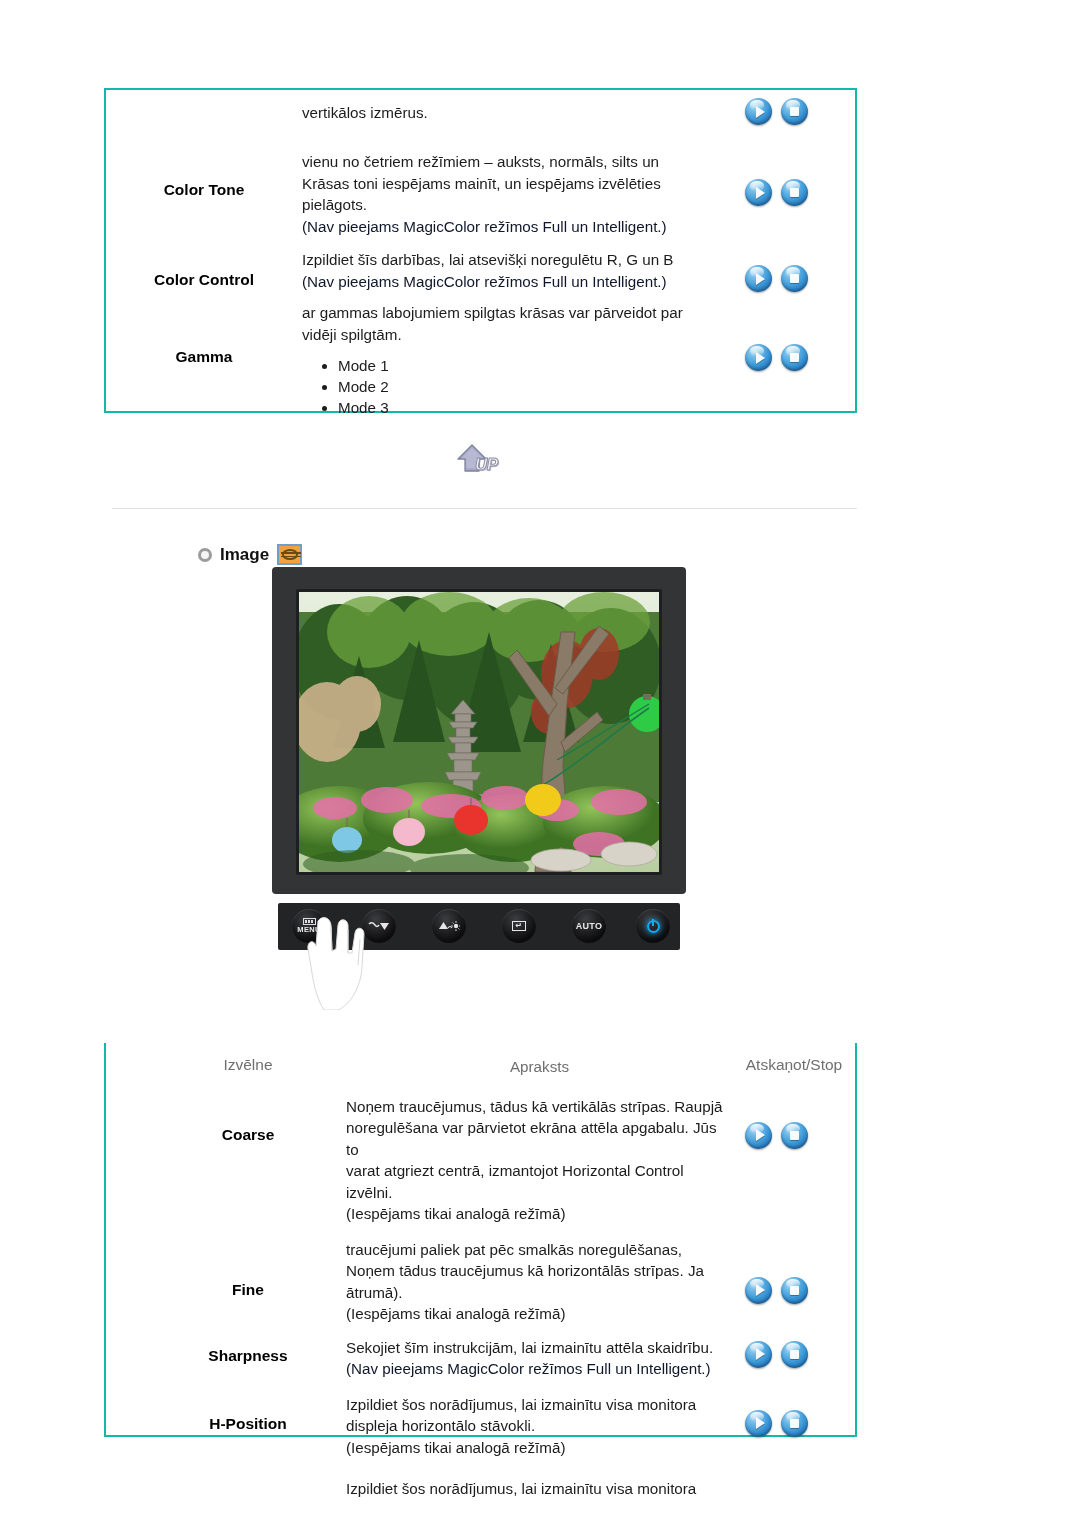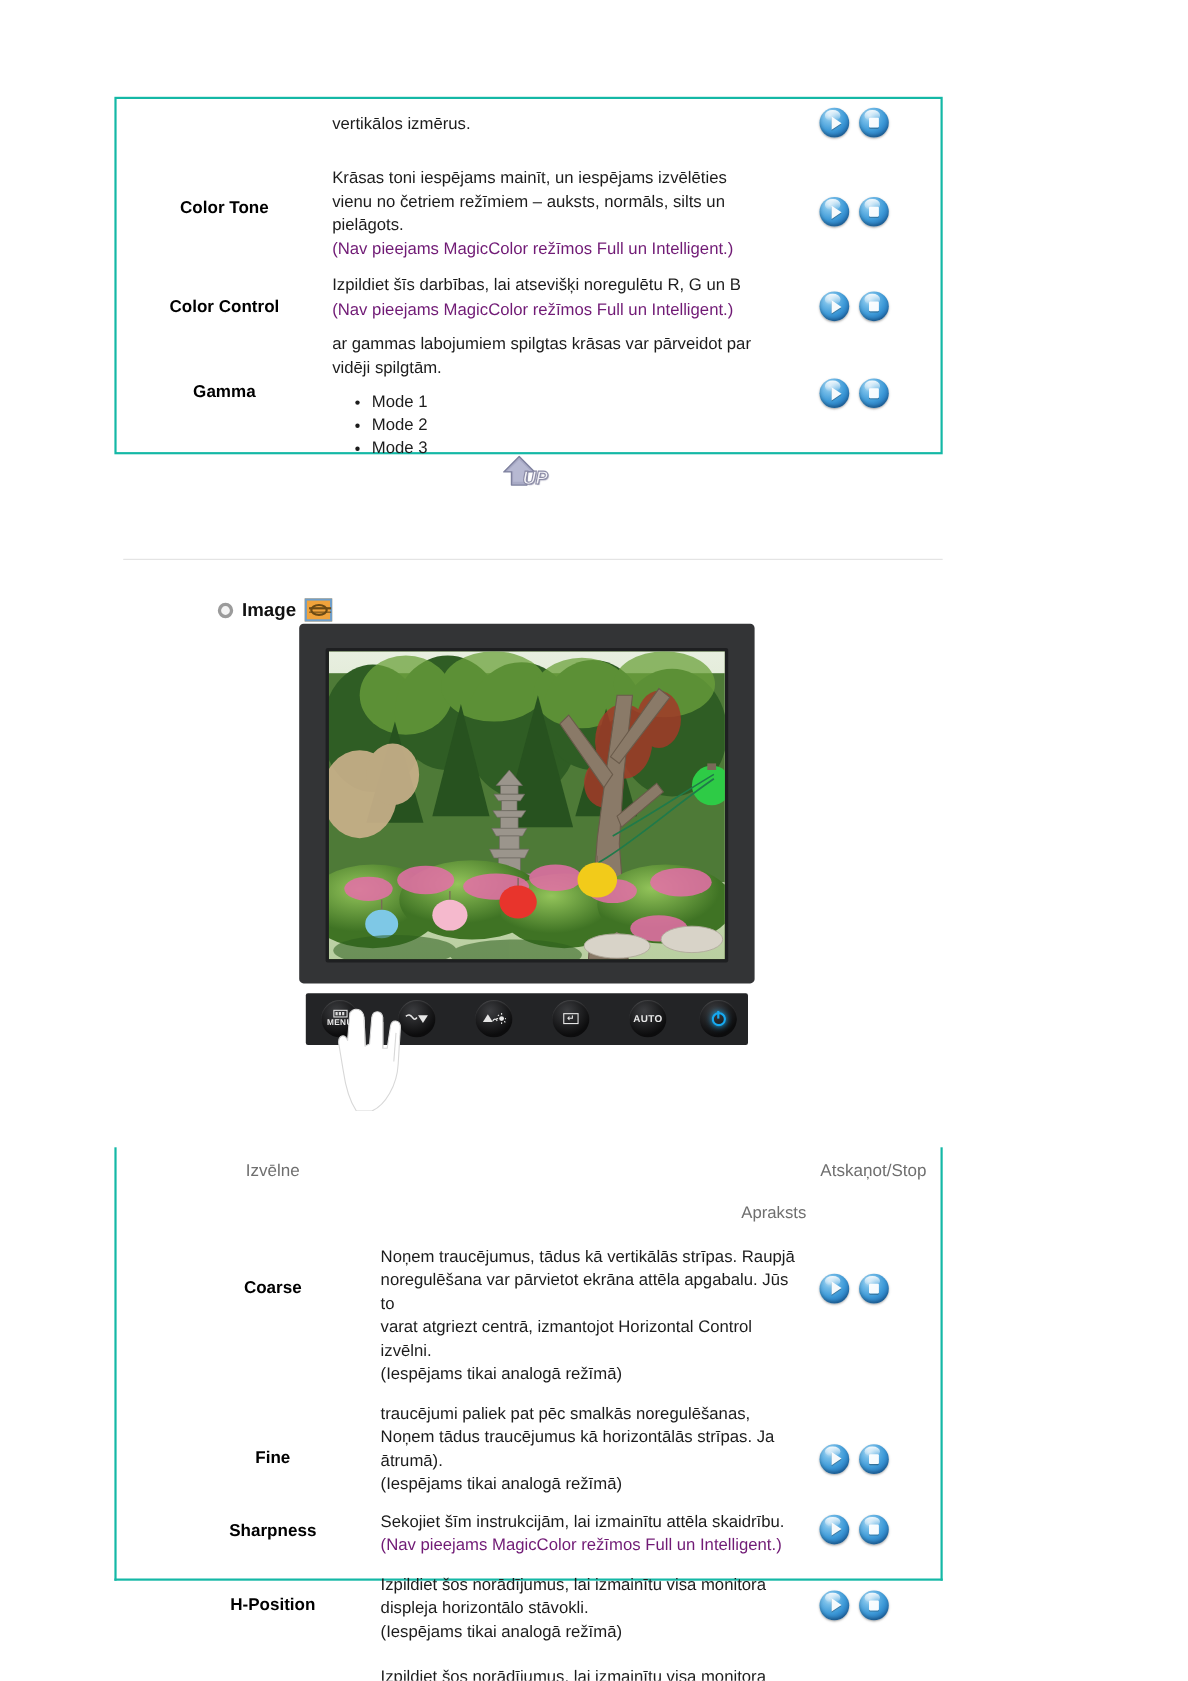--- a/index.html
+++ b/index.html
@@ -36,21 +36,21 @@
     box-sizing:border-box;
     padding-right:10px;
   }
   .c-btn{
     width:122px;flex:0 0 122px;
     display:flex;align-items:center;justify-content:flex-start;
     gap:9px;
     padding-left:12px;
     box-sizing:border-box;
   }
-  .note{color:#701a75;}
+  .note{color:#0f172a;}
 
   
   .sphere{
     width:27px;height:27px;border-radius:50%;
     position:relative;
     background:
       radial-gradient(circle at 34% 26%, #bde0f5 0%, #74bce8 22%, #3e9ad8 52%, #1f6fb5 82%, #17538c 100%);
     box-shadow:0 1px 2px rgba(0,0,0,.35), inset 0 -2px 3px rgba(0,0,0,.25);
     flex:0 0 auto;
   }
@@ -73,21 +73,21 @@
     filter:drop-shadow(0 1px 0 rgba(0,0,0,.3));
   }
   .sq{
     width:9px;height:9px;
     background:rgba(255,255,255,.95);
     border-radius:1px;
     box-shadow:0 1px 0 rgba(0,0,0,.3);
   }
 
   
-  #up-wrap{position:absolute;left:455px;top:410px;width:70px;height:44px;}
+  #up-wrap{position:absolute;left:455px;top:440px;width:70px;height:44px;}
   .up-arrow{
     position:absolute;left:0;top:2px;
     width:34px;height:34px;
   }
   .up-text{
     position:absolute;left:20px;top:15px;
     font-size:17px;font-weight:bold;font-style:italic;
     color:#f3f3f7;
     -webkit-text-stroke:1px #8b8ba6;
     letter-spacing:-.5px;
@@ -212,22 +212,22 @@
           <span class="glyph">
             <span class="sq"></span>
           </span>
         </span>
     </div>
   </div>
 
   <div class="row" style="padding-top:26px;">
     <div class="c-menu" style="padding-top:30px;">Color Tone</div>
     <div class="c-desc">
+      <div>vienu no četriem režīmiem – auksts, normāls, silts un</div>
       <div>Krāsas toni iespējams mainīt, un iespējams izvēlēties</div>
-      <div>vienu no četriem režīmiem – auksts, normāls, silts un</div>
       <div>pielāgots.</div>
       <div class="note">(Nav pieejams MagicColor režīmos Full un Intelligent.)</div>
     </div>
     <div class="c-btn" style="padding-top:28px;">
       <span class="sphere">
           <span class="glyph">
             <span class="tri"></span>
           </span>
         </span>
       <span class="sphere">
@@ -492,21 +492,21 @@
         <path d="M60 24 L58 50" fill="none"></path>
       </g>
     </svg>
   </div>
 </div>
 
 <div class="tbl" id="bottom-table" style="left:104px;top:1043px;width:753px;height:394px;border-top:none;padding-left:44px;">
 
   <div class="row" style="padding-top:13px;">
     <div class="c-menu" style="color:#6f6f6f;font-weight:normal;font-size:15.5px;">Izvēlne</div>
-    <div class="c-desc" style="color:#6f6f6f;text-align:right;padding-right:0;margin-top:36px;">Apraksts</div>
+    <div class="c-desc" style="color:#6f6f6f;text-align:center;padding-right:0;">Apraksts</div>
     <div class="c-btn" style="color:#6f6f6f;font-size:15.5px;padding-left:0;justify-content:center;">Atskaņot/Stop</div>
   </div>
 
   <div class="row" style="padding-top:18px;">
     <div class="c-menu" style="padding-top:30px;">Coarse</div>
     <div class="c-desc">
       <div>Noņem traucējumus, tādus kā vertikālās strīpas. Raupjā</div>
       <div>noregulēšana var pārvietot ekrāna attēla apgabalu. Jūs to</div>
       <div>varat atgriezt centrā, izmantojot Horizontal Control izvēlni.</div>
       <div>(Iespējams tikai analogā režīmā)</div>

